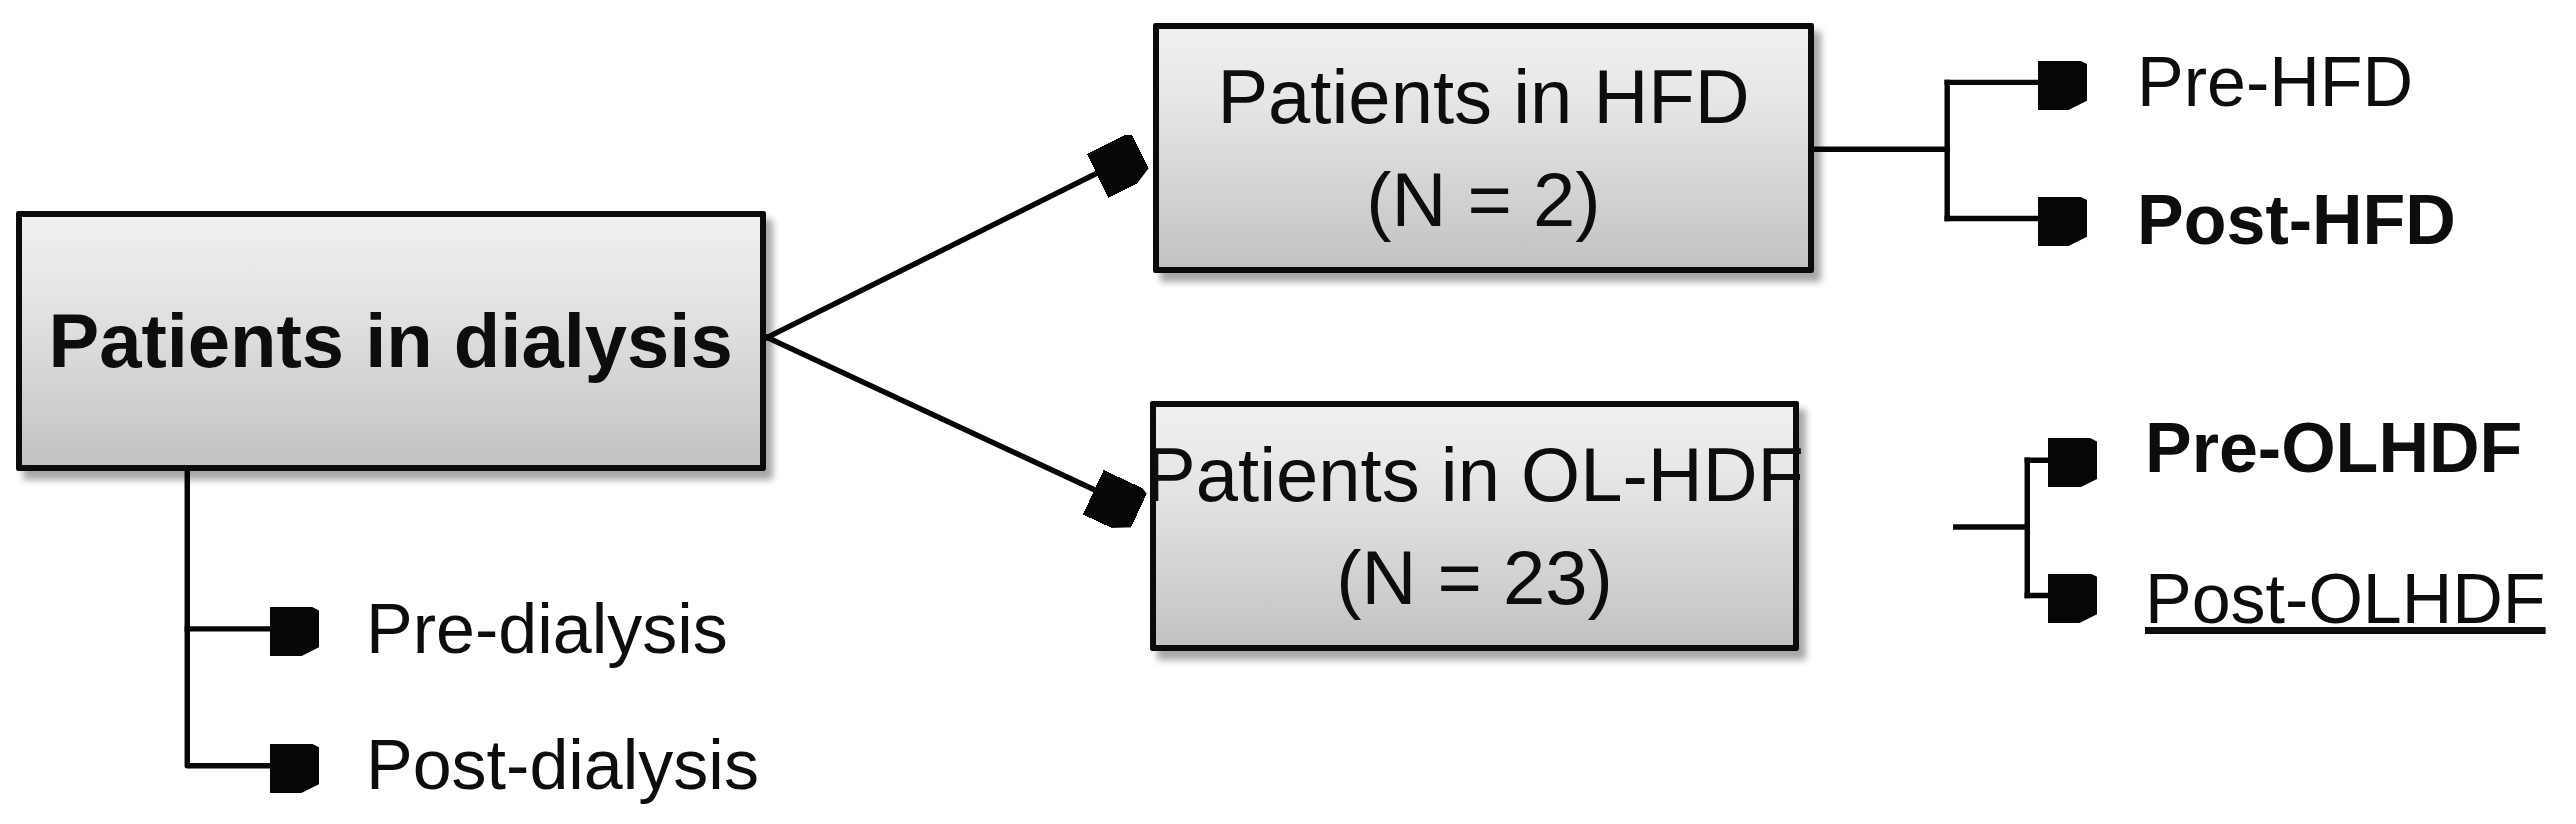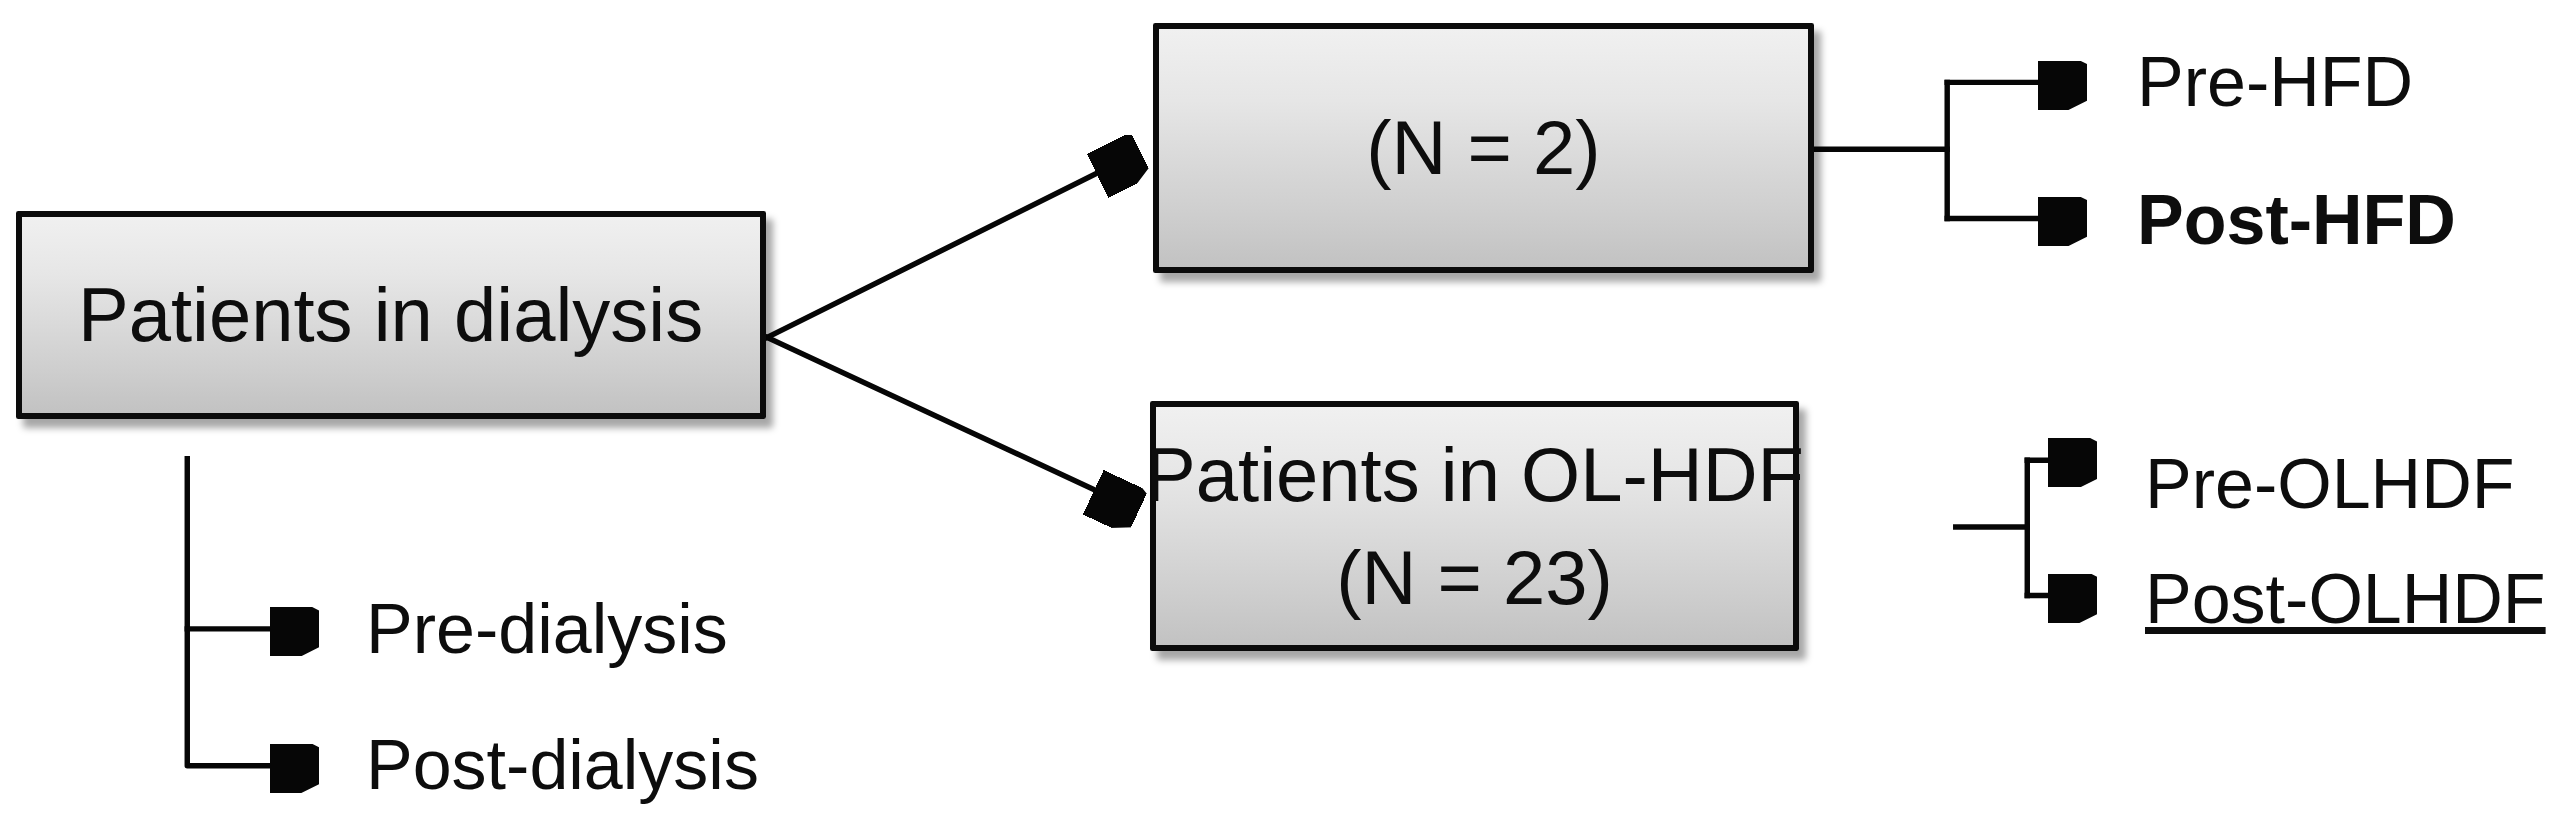--- a/index.html
+++ b/index.html
@@ -39,35 +39,35 @@
     box-shadow: 7px 8.6px 7.8px rgba(0, 0, 0, 0.35);
     display: flex;
     flex-direction: column;
     align-items: center;
     justify-content: center;
     text-align: center;
     font-size: 76px;
     line-height: 1.36;
     white-space: nowrap;
   }
-  .node-dialysis { left: 15.6px;   top: 211px; width: 750px;  height: 208px; }
+  .node-dialysis { left: 15.6px;   top: 211px; width: 750px;  height: 260px; font-weight: bold; }
   .node-hfd      { left: 1153px; top: 23px;  width: 661px;  height: 250px; }
   .node-olhdf    { left: 1150px; top: 401px; width: 649px; height: 250px; }
   .leaf {
     position: absolute;
     font-size: 70px;
     line-height: 1;
     white-space: nowrap;
     transform: translateY(-50%);
   }
   .leaf-pre-dialysis  { left: 366px;  top: 629px; }
   .leaf-post-dialysis { left: 366px;  top: 765px; }
   .leaf-pre-hfd       { left: 2137px; top: 82px; }
   .leaf-post-hfd      { left: 2137px; top: 220px; font-weight: bold; }
-  .leaf-pre-olhdf     { left: 2145px; top: 484px; }
+  .leaf-pre-olhdf     { left: 2145px; top: 448px; font-weight: bold; }
   .leaf-post-olhdf    { left: 2145px; top: 599px; text-decoration: underline; }
 </style>
 </head>
 <body>
 
 <div class="stage">
 
   <svg class="connectors" viewBox="0 0 3312 1060" xmlns="http://www.w3.org/2000/svg">
     <defs>
       <marker id="arrow" markerUnits="strokeWidth" markerWidth="9" markerHeight="9" viewBox="0 0 9 9" refX="7.4" refY="4" orient="auto">
@@ -90,20 +90,21 @@
     <path d="M2607,592 L2607,766"></path>
     <path d="M2607,592 L2686,592" marker-end="url(#arrow)"></path>
     <path d="M2607,766 L2686,766" marker-end="url(#arrow)"></path>
   </svg>
 
   <div class="node node-dialysis">
     <span>Patients in dialysis</span>
   </div>
 
   <div class="node node-hfd">
+    <span>Patients in HFD</span>
     <span>(N = 2)</span>
   </div>
 
   <div class="node node-olhdf">
     <span>Patients in OL-HDF</span>
     <span>(N = 23)</span>
   </div>
 
   <div class="leaf leaf-pre-dialysis">Pre-dialysis</div>
   <div class="leaf leaf-post-dialysis">Post-dialysis</div>

